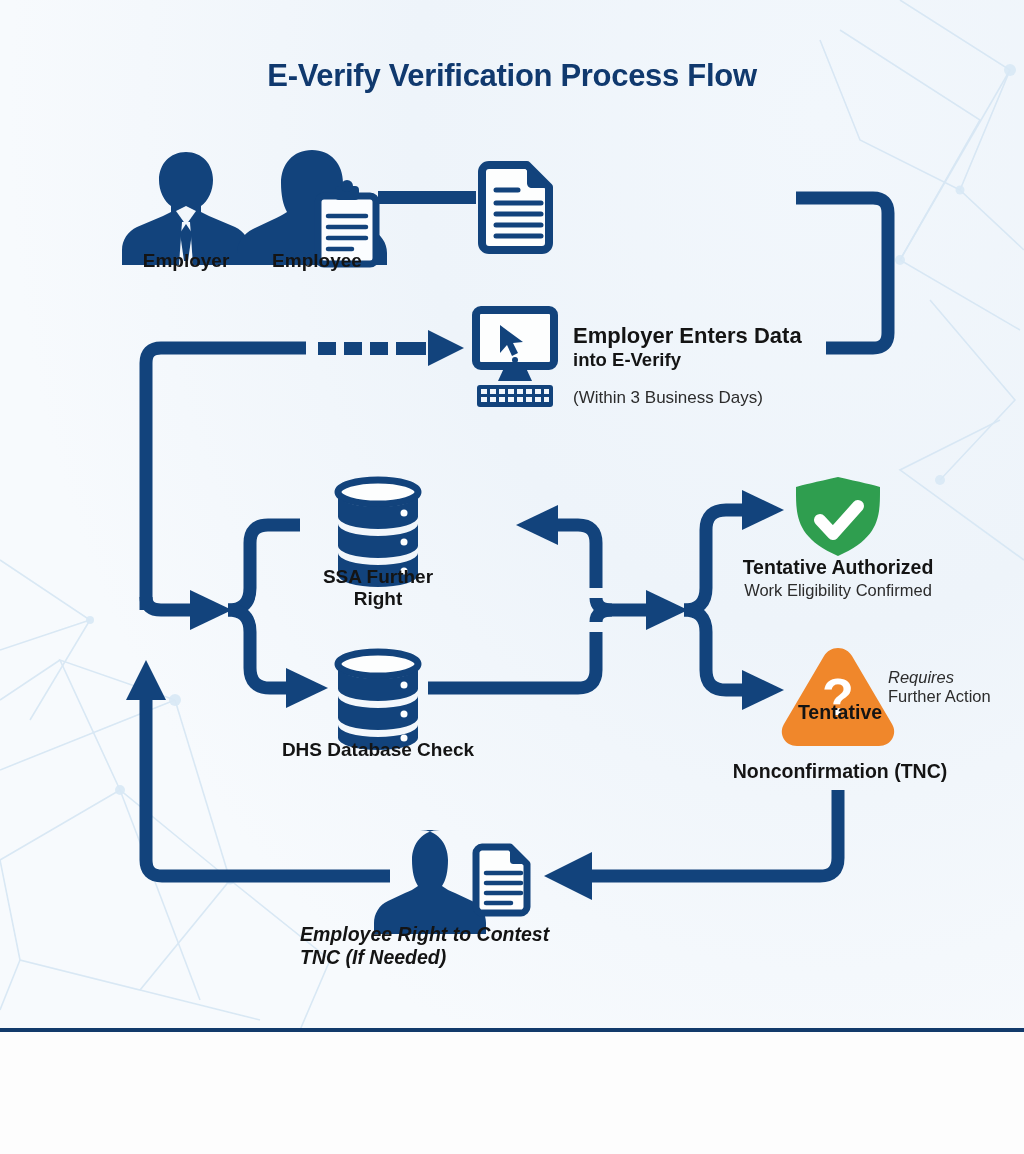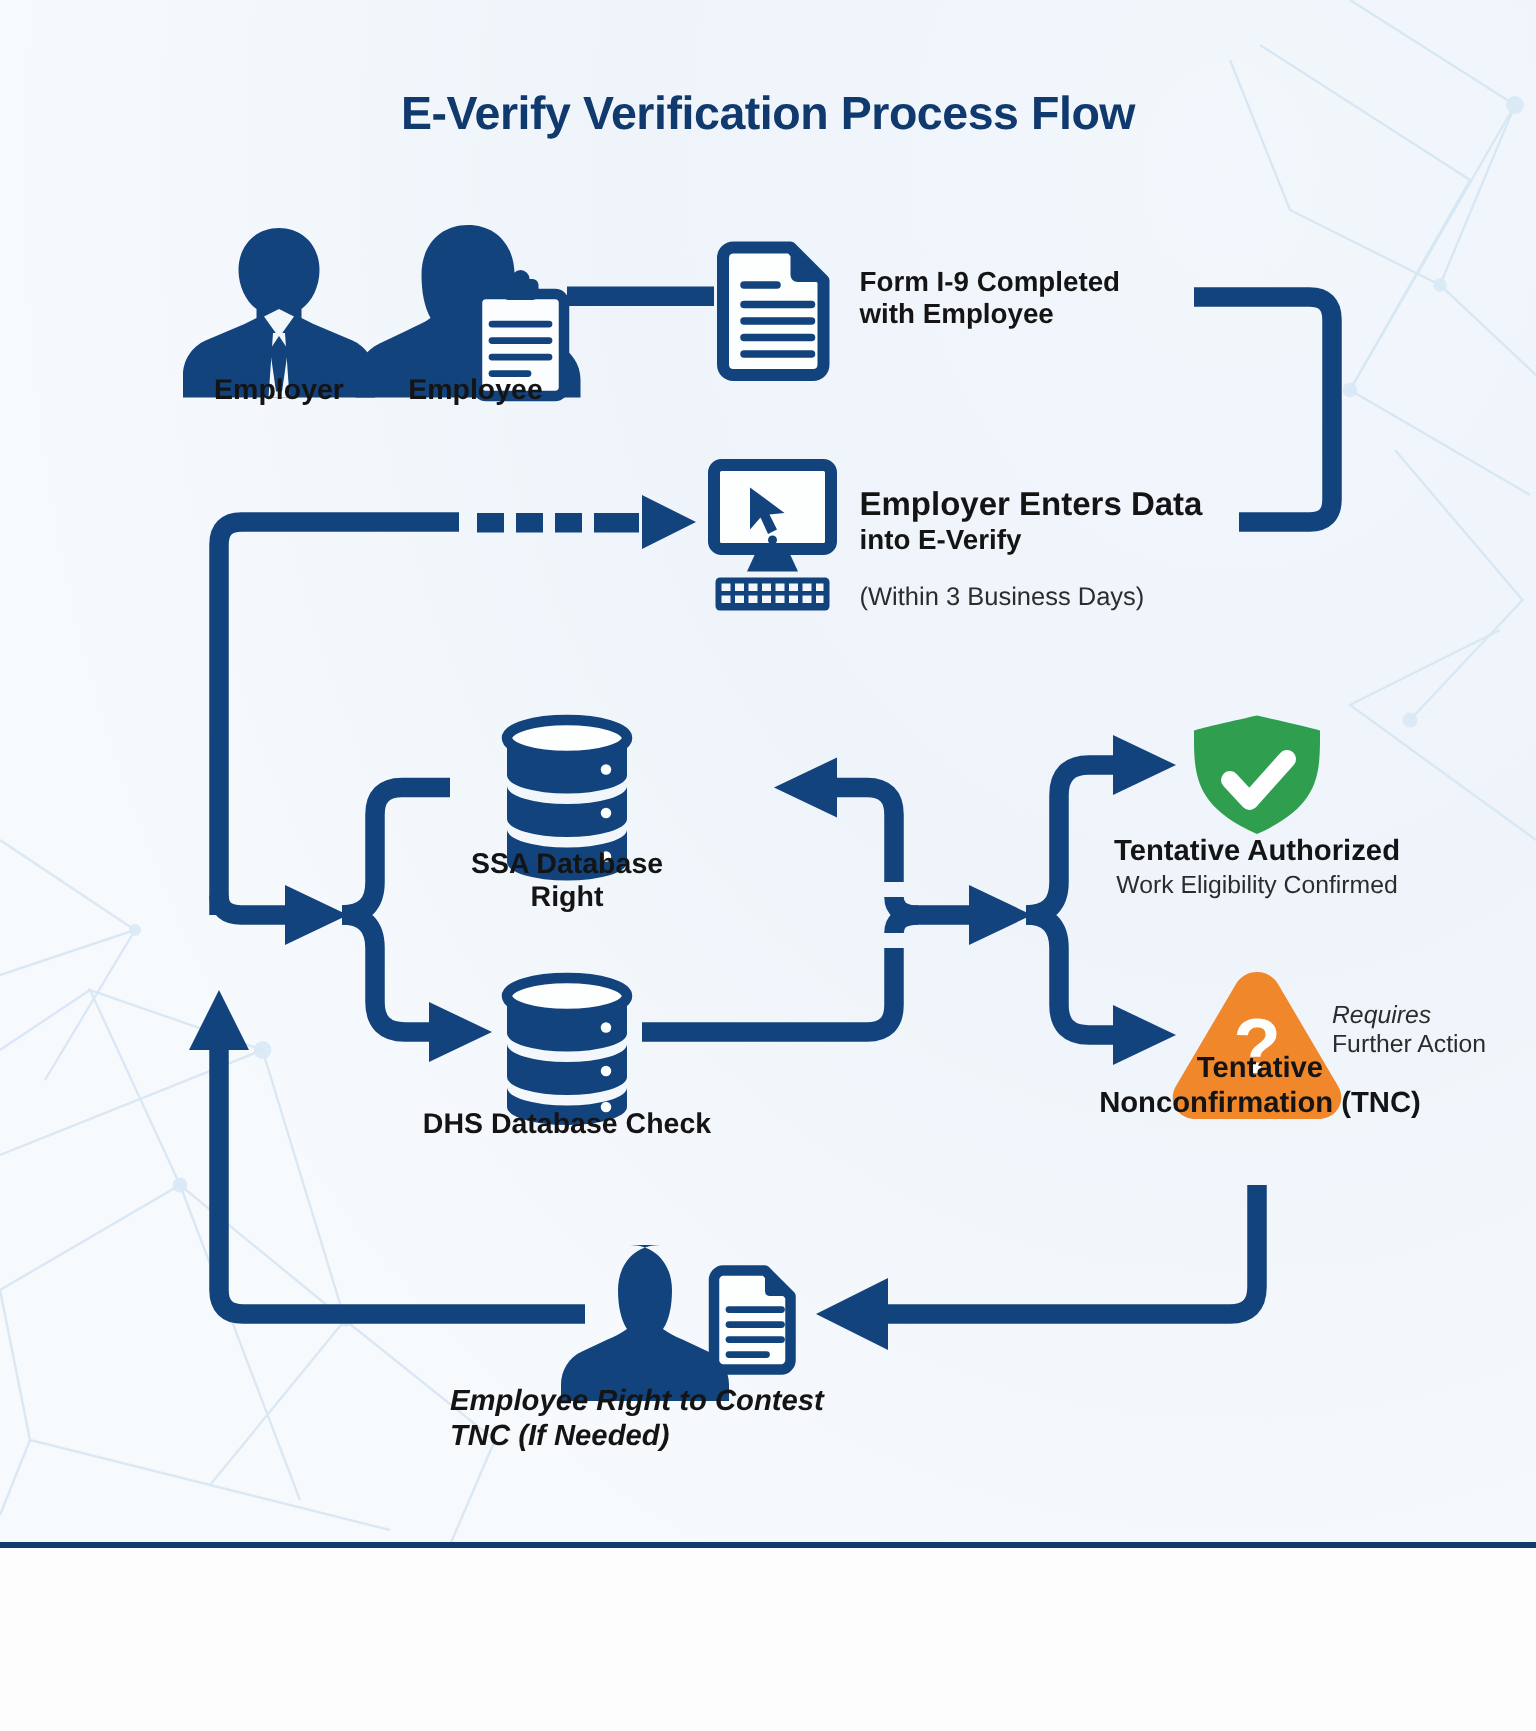--- a/index.html
+++ b/index.html
@@ -224,51 +224,47 @@
     <path d="M390,876 L162,876 Q146,876 146,860 L146,700" fill="none" stroke="#12437c" stroke-width="13"></path>
     <path d="M126,700 L146,660 L166,700 Z" fill="#12437c"></path>
   </svg>
 
   <div class="ttl">E-Verify Verification Process Flow</div>
 
   <div class="lbl" style="left:130px;top:250px;width:112px;text-align:center;font-size:19px;">Employer</div>
 
   <div class="lbl" style="left:254px;top:250px;width:126px;text-align:center;font-size:19px;">Employee</div>
 
-  <div style="position:absolute;left:573px;top:177px;width:260px;">
-    <div class="lbl" style="position:static;font-size:18.5px;">Form I-9 Completed</div>
-    <div class="lbl" style="position:static;font-size:18.5px;">with Employee</div>
-  </div>
 
   <div style="position:absolute;left:573px;top:323px;width:290px;">
     <div class="lbl" style="position:static;font-size:22px;">Employer Enters Data</div>
     <div class="lbl" style="position:static;font-size:18.5px;">into E-Verify</div>
     <div class="lbl sub" style="position:static;font-size:17px;margin-top:18px;">(Within 3 Business Days)</div>
   </div>
 
   <div style="position:absolute;left:288px;top:566px;width:180px;text-align:center;">
-    <div class="lbl" style="position:static;font-size:19px;">SSA Database</div>
+    <div class="lbl" style="position:static;font-size:19px;">SSA Further</div>
     <div class="lbl" style="position:static;font-size:19px;">Right</div>
   </div>
 
   <div class="lbl" style="left:258px;top:739px;width:240px;text-align:center;font-size:19px;">DHS Database Check</div>
 
   <div style="position:absolute;left:690px;top:556px;width:296px;text-align:center;">
     <div class="lbl" style="position:static;font-size:19.5px;">Tentative Authorized</div>
     <div class="lbl sub" style="position:static;font-size:16.5px;margin-top:2px;">Work Eligibility Confirmed</div>
   </div>
 
   <div style="position:absolute;left:888px;top:668px;width:130px;">
     <div class="lbl sub" style="position:static;font-size:16.5px;font-style:italic;">Requires</div>
     <div class="lbl sub" style="position:static;font-size:16.5px;">Further Action</div>
   </div>
 
   <div style="position:absolute;left:700px;top:701px;width:280px;text-align:center;">
     <div class="lbl" style="position:static;font-size:19.5px;">Tentative</div>
-    <div class="lbl" style="position:static;font-size:19.5px;">Nonconfirmation (TNC)</div>
+    <div class="lbl" style="position:static;font-size:19.5px;margin-top:36px;">Nonconfirmation (TNC)</div>
   </div>
 
   <div style="position:absolute;left:300px;top:923px;width:336px;text-align:left;font-style:italic;">
     <div class="lbl" style="position:static;font-size:19.5px;">Employee Right to Contest</div>
     <div class="lbl" style="position:static;font-size:19.5px;">TNC (If Needed)</div>
   </div>
 
   <div class="footbar"></div>
   <div class="footwrap">
     

